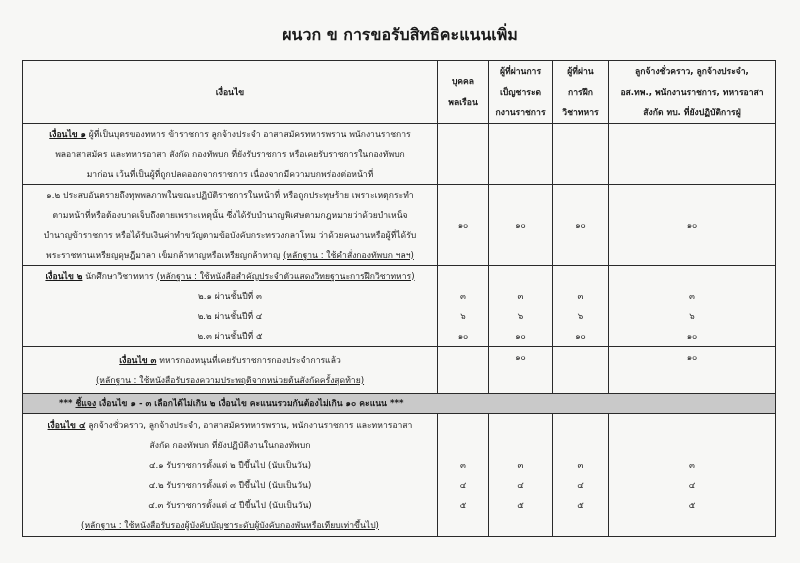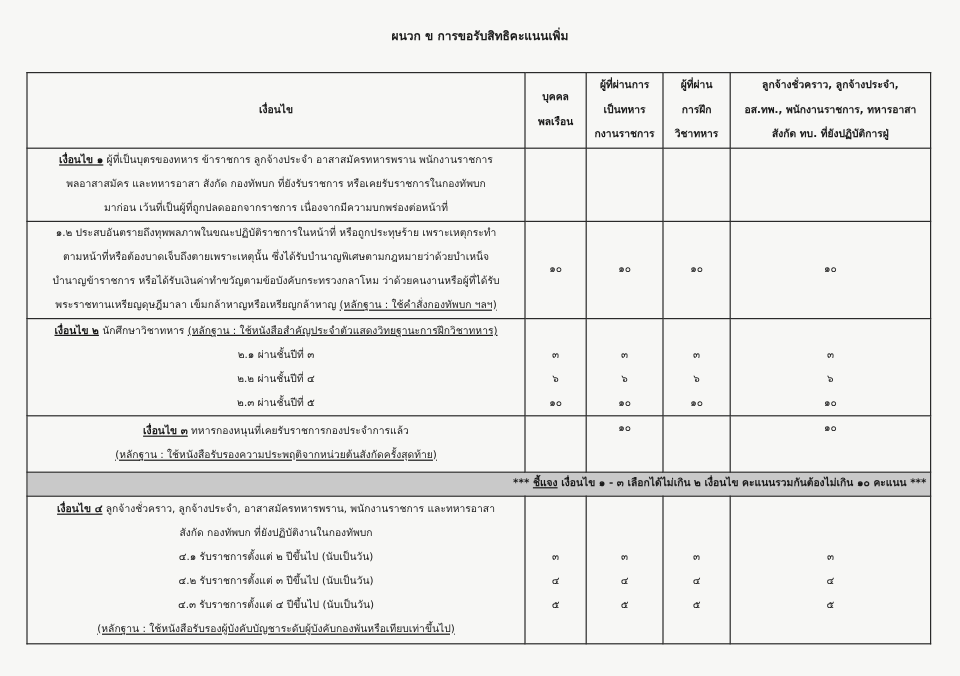--- a/index.html
+++ b/index.html
@@ -5,21 +5,21 @@
   html, body { margin:0; padding:0; }
   body {
     width:800px; height:563px; overflow:hidden;
     background:#f7f7f5;
     font-family:"DejaVu Sans", sans-serif;
     color:#1a1a1a;
     position:relative;
   }
   .page-title {
     position:absolute; left:0; top:22px; width:800px;
-    text-align:center; font-size:10px; font-weight:bold;
+    text-align:center; font-size:16px; font-weight:bold;
   }
   table.main {
     position:absolute; left:22px; top:60px;
     border-collapse:collapse;
     table-layout:fixed;
     width:753px;
     font-size:8.6px;
     line-height:20px;
   }
   table.main td, table.main th {
@@ -28,21 +28,21 @@
     vertical-align:middle;
     overflow:hidden;
   }
   th { font-weight:bold; line-height:20.5px; }
   td.num { text-align:center; }
   .u { text-decoration:underline; }
   .b { font-weight:bold; }
   .line { display:block; white-space:nowrap; }
   tr.note-row td {
     background:#c9c9c9;
-    text-align:right;
+    text-align:left;
     font-weight:bold;
     line-height:19px;
     padding-left:36px;
   }
   td.txt { text-align:center; }
 </style>
 </head>
 <body>
 
 <div class="page-title">ผนวก ข  การขอรับสิทธิคะแนนเพิ่ม</div>
@@ -58,21 +58,21 @@
 
   <tbody>
       <tr style="height:62px">
     <th>เงื่อนไข</th>
     <th>
       <span class="line">บุคคล</span>
       <span class="line">พลเรือน</span>
     </th>
     <th>
       <span class="line">ผู้ที่ผ่านการ</span>
-      <span class="line">เป็นทหาร</span>
+      <span class="line">เป็ญชาระด</span>
       <span class="line">กงานราชการ</span>
     </th>
     <th>
       <span class="line">ผู้ที่ผ่าน</span>
       <span class="line">การฝึก</span>
       <span class="line">วิชาทหาร</span>
     </th>
     <th>
       <span class="line">ลูกจ้างชั่วคราว, ลูกจ้างประจำ,</span>
       <span class="line">อส.ทพ., พนักงานราชการ, ทหารอาสา</span>

